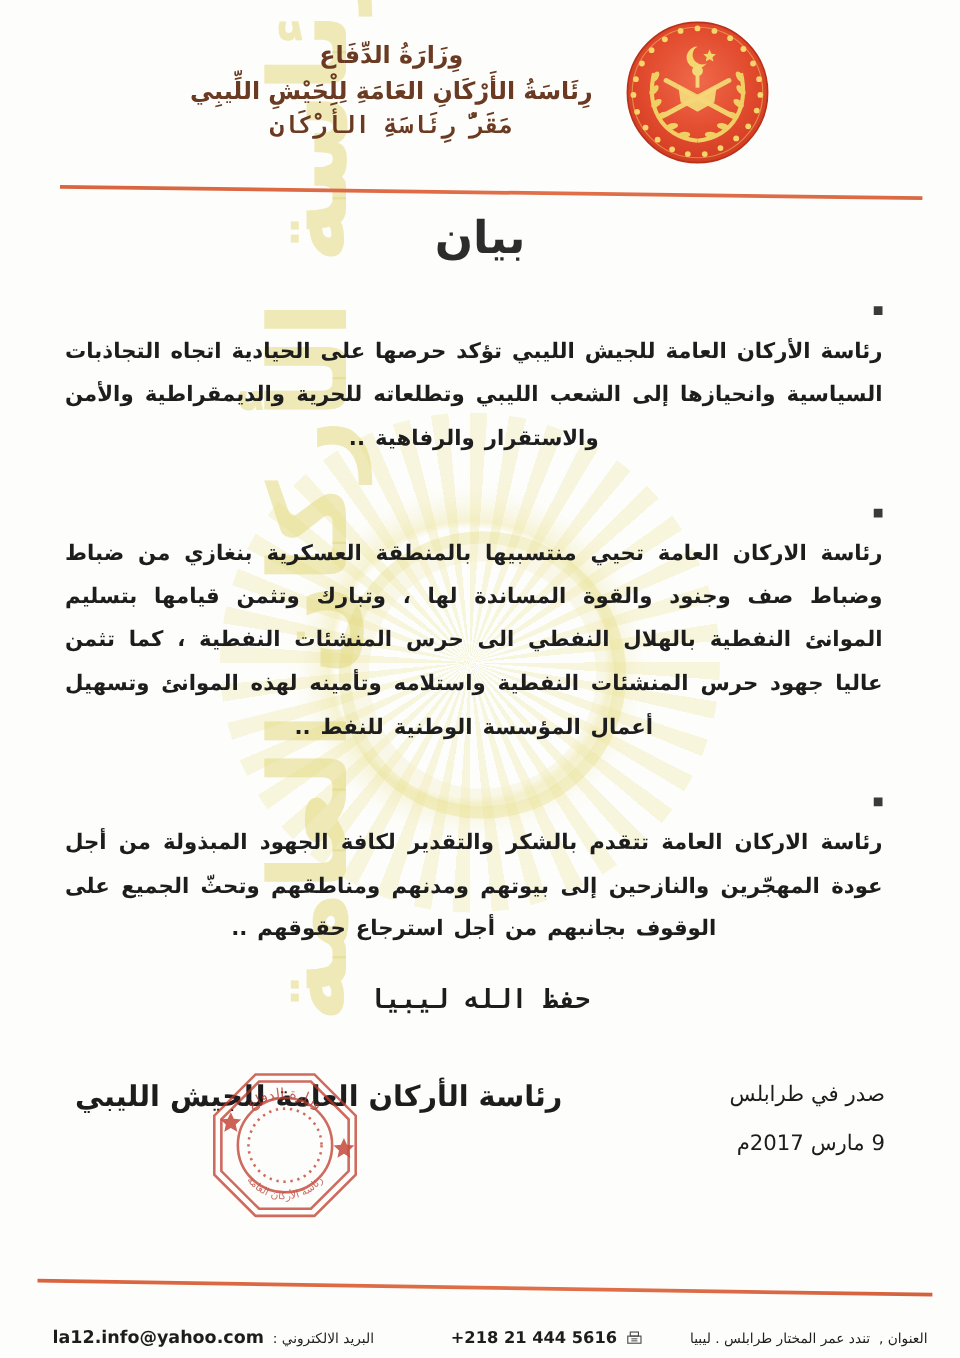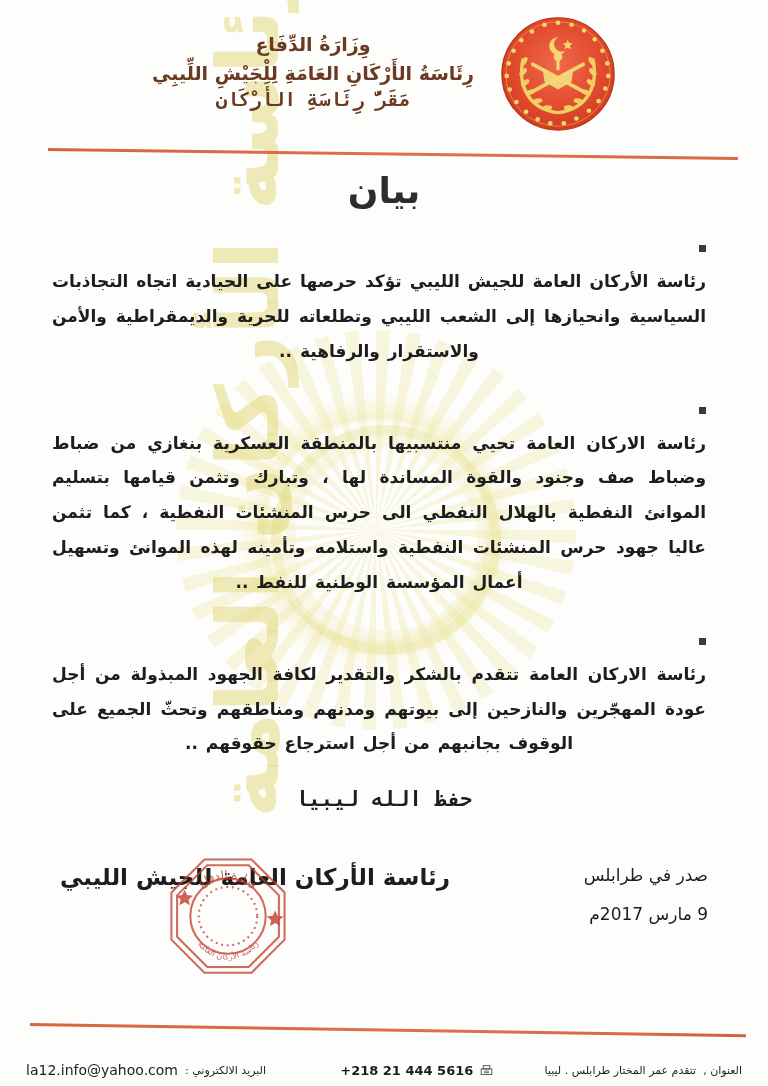--- a/index.html
+++ b/index.html
@@ -223,21 +223,21 @@
     justify-content: space-between;
     direction: rtl;
     padding: 0 26px;
     font-size: 11px;
     color: #1d1d1d;
   }
   .f-group { display: flex; align-items: center; gap: 7px; white-space: nowrap; }
   .f-addr { font-size: 11px; }
   .f-phone { font-size: 13px; font-weight: bold; direction: ltr; margin-left: 23px; }
   .f-mail-label { font-size: 11px; }
-  .f-mail { font-size: 14px; font-weight: normal; direction: ltr; }
+  .f-mail { font-size: 14px; font-weight: bold; direction: ltr; margin-left: 16px; }
   .fax-icon { display: inline-block; width: 13px; height: 13px; }
 </style>
 </head>
 <body>
 
 <div class="page">
 
   <div class="wm-center">
     <div class="wm-center-inner"></div>
   </div>
@@ -380,21 +380,21 @@
         <textPath href="#stamparc2" startOffset="50%" text-anchor="middle" direction="rtl">رئاسة الأركان العامة</textPath>
       </text>
     </svg>
   </div>
 
   <div class="rule-bottom"></div>
 
   <div class="footer">
     <div class="f-group">
       <span class="f-addr">العنوان ,</span>
-      <span class="f-addr">تتقدم عمر المختار   طرابلس . ليبيا</span>
+      <span class="f-addr">تندد عمر المختار   طرابلس . ليبيا</span>
     </div>
 
     <div class="f-group">
       <span class="fax-icon">
         <svg viewBox="0 0 16 16" width="13" height="13" aria-hidden="true">
           <rect x="1.5" y="6" width="13" height="7" fill="none" stroke="#4a4a4a" stroke-width="1.1"></rect>
           <rect x="4" y="2" width="8" height="4" fill="none" stroke="#4a4a4a" stroke-width="1.1"></rect>
           <rect x="5" y="8.2" width="6" height="1" fill="#4a4a4a"></rect>
           <rect x="5" y="10.2" width="6" height="1" fill="#4a4a4a"></rect>
         </svg>

